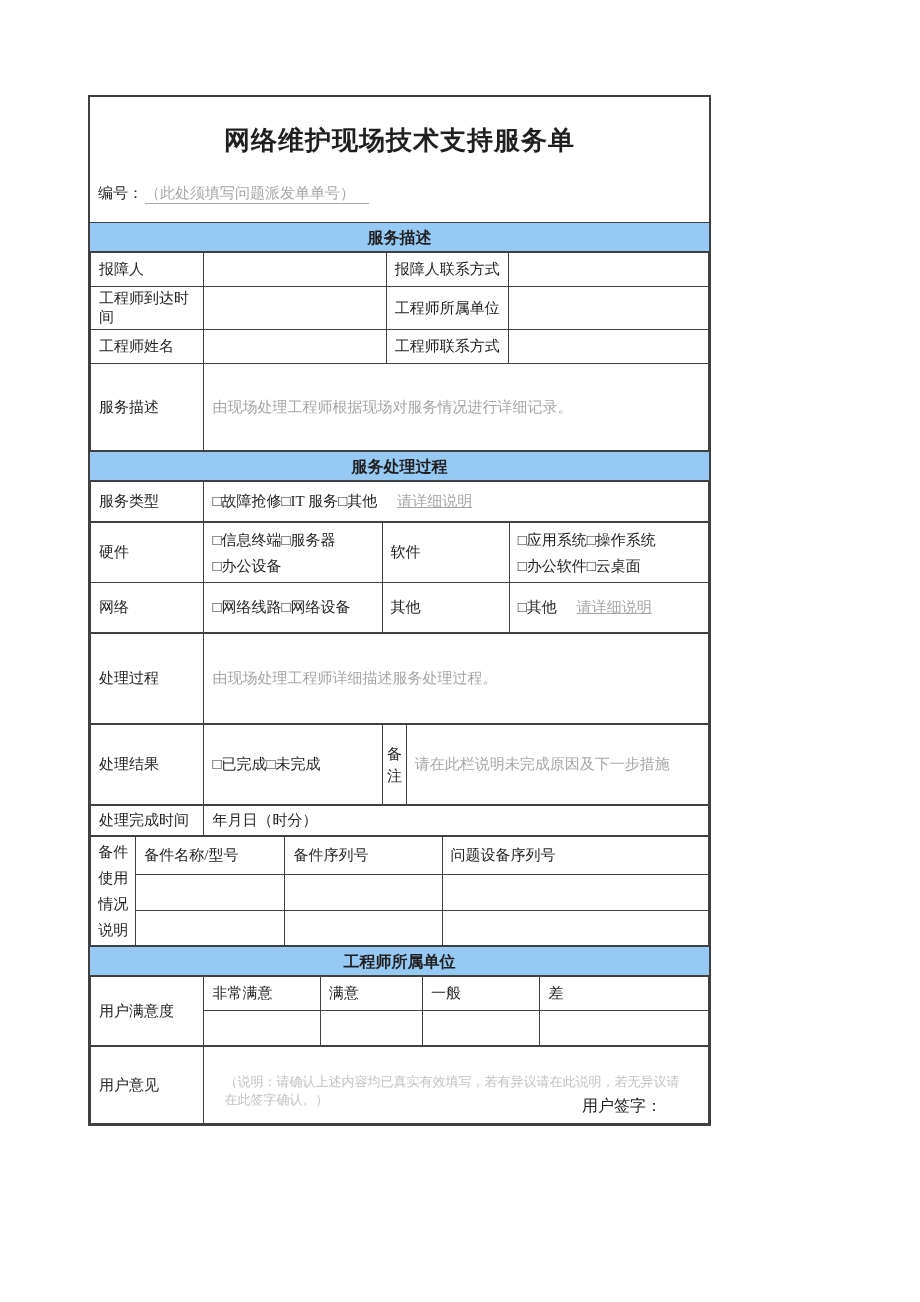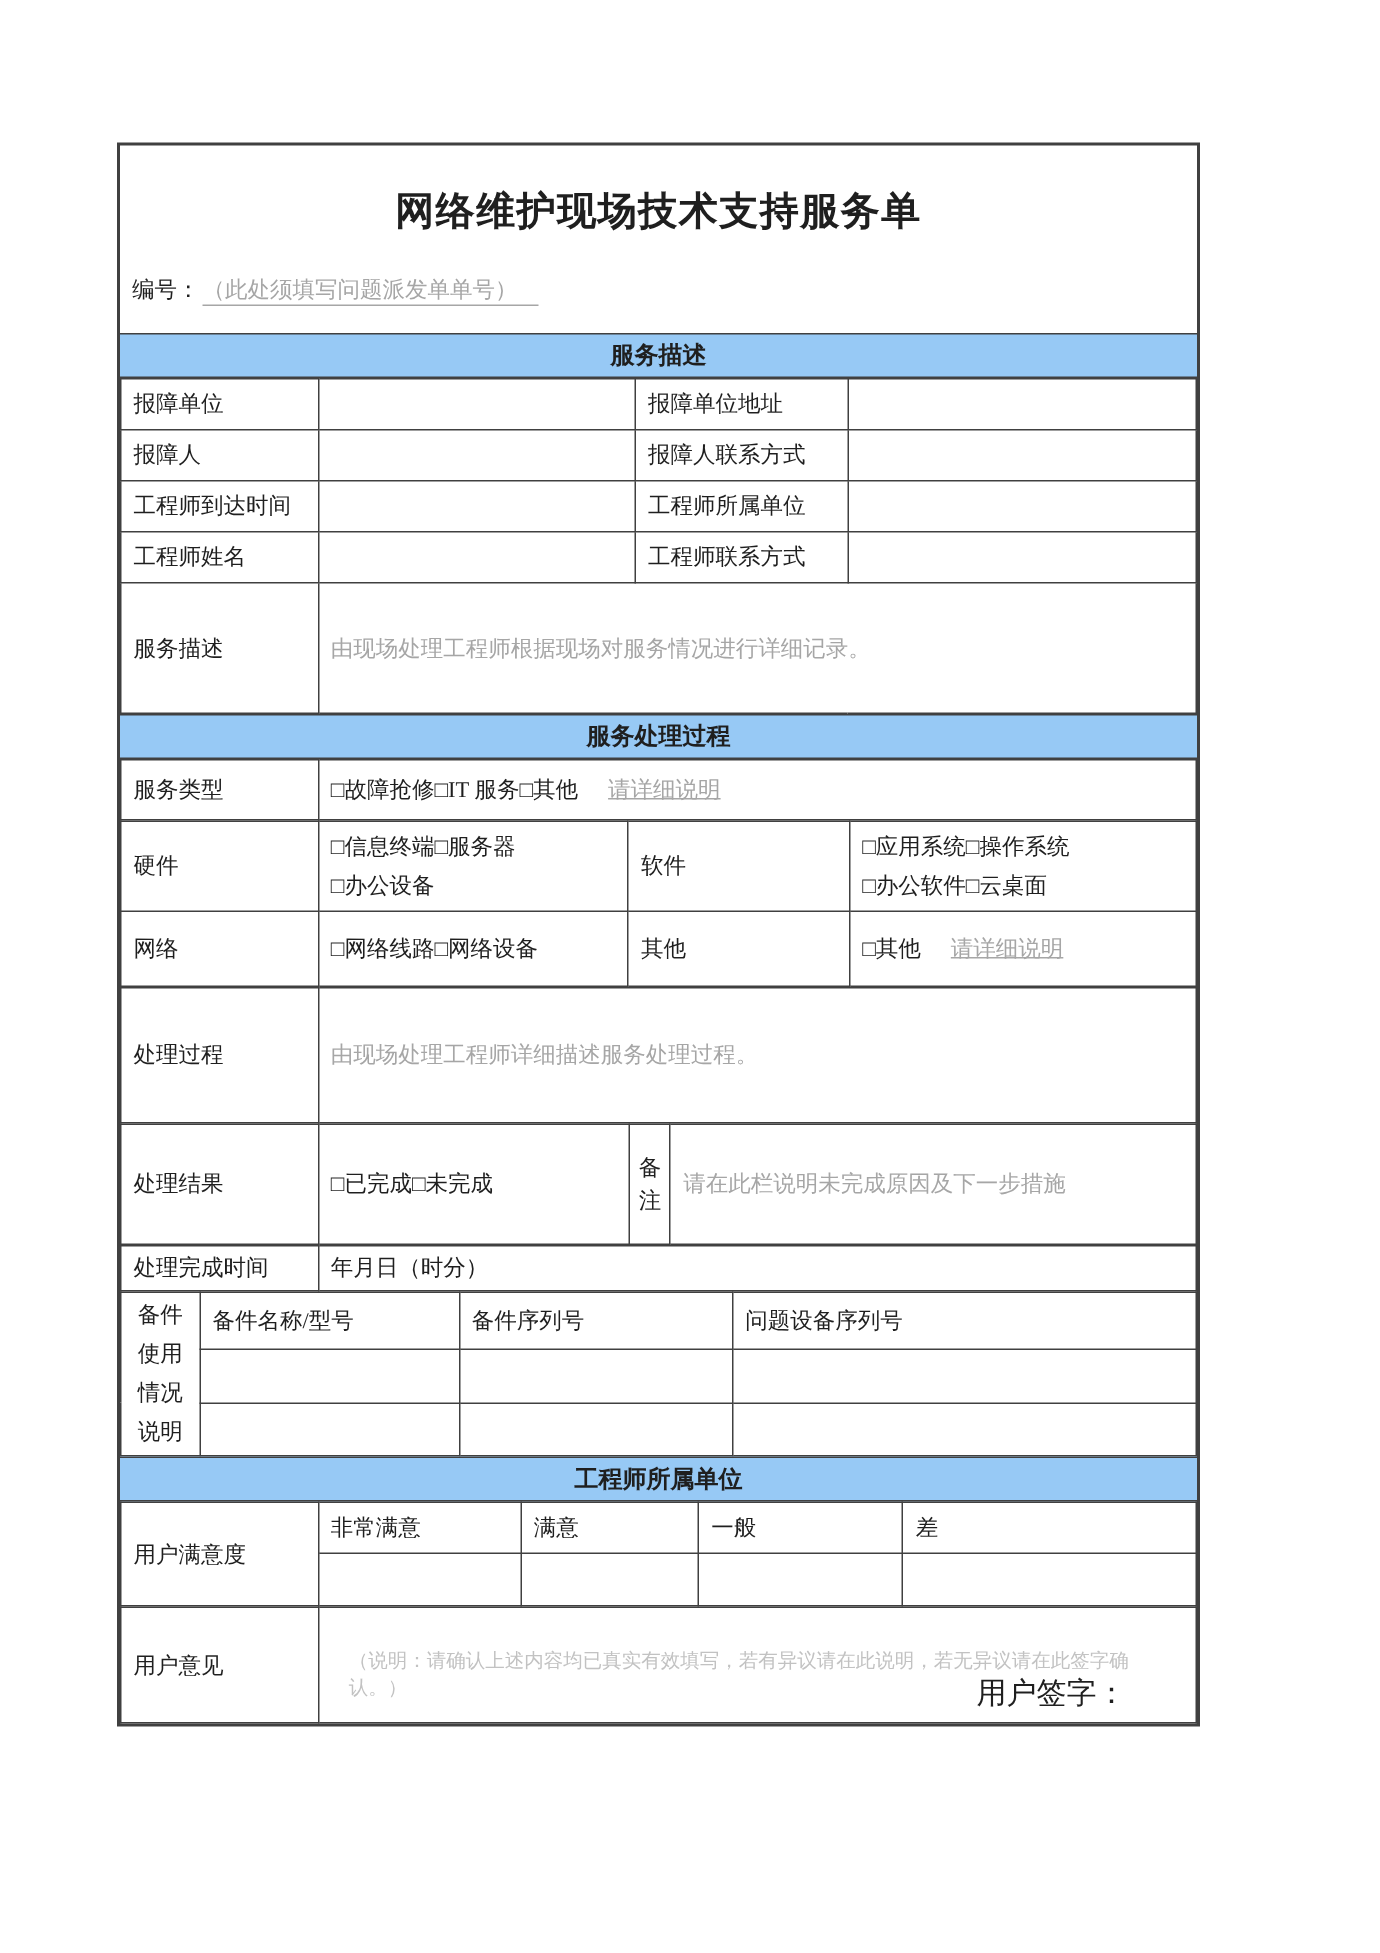--- a/index.html
+++ b/index.html
@@ -12,22 +12,22 @@
   * { margin: 0; padding: 0; box-sizing: border-box; }
   html, body { background: #ffffff; }
   body {
     width: 920px; height: 1302px;
     position: relative;
     font-family: "Liberation Serif", "DejaVu Serif", serif;
     color: var(--text);
   }
   .sheet {
     position: absolute;
-    left: 78px; top: 95px;
-    width: 722px;
+    left: 88px; top: 95px;
+    width: 623px;
     border: 2px solid var(--border);
     background: #ffffff;
   }
   
   .title-block { padding: 26px 0 0 0; height: 125px; }
   .doc-title {
     text-align: center;
     font-size: 26px;
     font-weight: bold;
     letter-spacing: 1px;
@@ -72,21 +72,21 @@
   .side-label { text-align: center; line-height: 26px; padding: 2px 2px; }
   .opinion-cell { position: relative; vertical-align: top; padding: 0; }
   .opinion-note {
     color: var(--note);
     font-size: 13px;
     margin: 26px 16px 0 20px;
   }
   .signature {
     position: absolute;
     right: 46px; bottom: 6px;
-    font-size: 20px;
+    font-size: 16px;
   }
   .finish-value { padding-left: 8px; margin-top: 30px; }
 </style>
 </head>
 <body>
 
 <div class="sheet">
 
   <div class="title-block">
     <div class="doc-title">网络维护现场技术支持服务单</div>
@@ -98,26 +98,20 @@
   <div class="bar">服务描述</div>
 
   <table>
     <colgroup>
         <col style="width:18.35%">
         <col style="width:29.49%">
         <col style="width:19.79%">
         <col style="width:32.37%">
       </colgroup>
     <tbody>
-        <tr style="height:34px">
-      <td>报障单位</td>
-      <td></td>
-      <td>报障单位地址</td>
-      <td></td>
-    </tr>
     <tr style="height:34px">
       <td>报障人</td>
       <td></td>
       <td>报障人联系方式</td>
       <td></td>
     </tr>
     <tr style="height:34px">
       <td>工程师到达时间</td>
       <td></td>
       <td>工程师所属单位</td>

